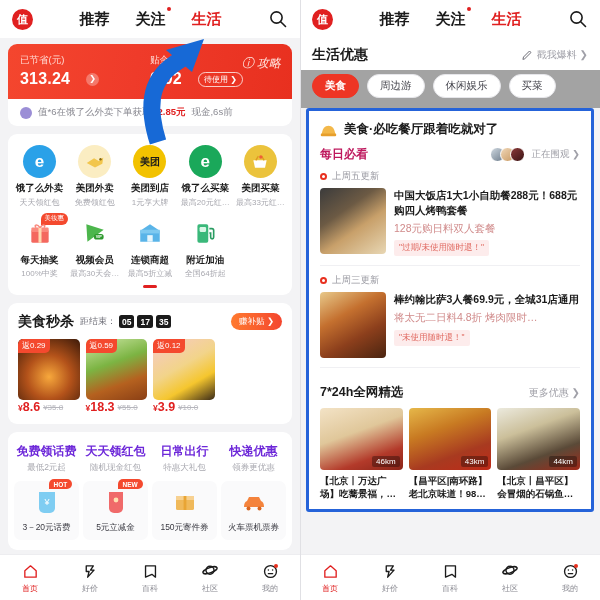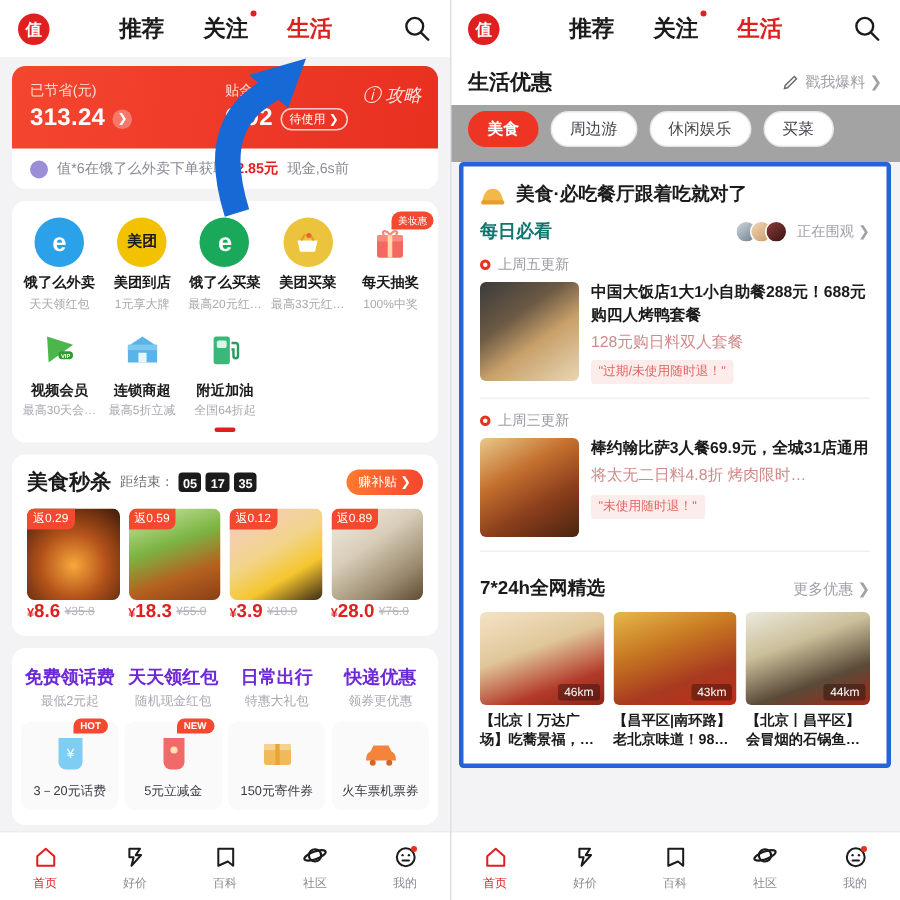--- a/index.html
+++ b/index.html
@@ -42,21 +42,21 @@
   .redcard {
     margin-top: 6px;
     background: linear-gradient(100deg, #f4462e 0%, #ef3b2a 45%, #e8301f 100%);
     border-radius: 9px 9px 0 0;
     padding: 10px 12px 11px;
     color: #fff; position: relative;
     display: flex; align-items: flex-start; justify-content: flex-end;
   }
   .redcol { flex: 1; }
   .redcol .lbl { font-size: 9.5px; color: #ffd9d2; margin-bottom: 3px; }
-  .redcol .valrow { display: flex; align-items: center; gap: 5px; }
+  .redcol .valrow { display: flex; align-items: center; gap: 16px; }
   .redcol .val { font-size: 16px; font-weight: bold; letter-spacing: .2px; }
   .chipwhite {
     display: inline-flex; align-items: center; gap: 2px;
     border: 1px solid rgba(255,255,255,.75); border-radius: 9px;
     padding: 1px 5px; font-size: 8px; color: #fff;
   }
   .arrowcirc {
     width: 13px; height: 13px; border-radius: 50%;
     background: rgba(255,255,255,.3);
     display: inline-flex; align-items: center; justify-content: center;
@@ -170,21 +170,21 @@
   .hlwrap { position: relative; padding: 0 6px; }
   .hlbox {
     border: 3px solid #2563d9; border-radius: 3px;
     background: #fff; overflow: hidden;
   }
   .bannerrow { display: flex; align-items: center; gap: 7px; padding: 10px 11px 8px; }
   .bico { width: 17px; height: 14px; flex: 0 0 auto; }
   .btitle { font-size: 12.5px; font-weight: bold; color: #1b1b1b; }
 
   .dailyrow { display: flex; align-items: center; padding: 0 11px 7px; }
-  .dailytitle { font-size: 12px; font-weight: bold; color: #0f766e; font-family: Liberation Serif, serif; }
+  .dailytitle { font-size: 12px; font-weight: bold; color: #be185d; font-family: Liberation Serif, serif; }
   .avatars { margin-left: auto; display: flex; align-items: center; }
   .av { width: 15px; height: 15px; border-radius: 50%; border: 1.5px solid #fff; margin-left: -5px; }
   .av:first-child { margin-left: 0; }
   .watching { font-size: 9.5px; color: #a0a0a8; margin-left: 6px; }
 
   .updrow { display: flex; align-items: center; gap: 5px; padding: 0 11px 5px; }
   .updring { width: 7px; height: 7px; border-radius: 50%; border: 2px solid #e8301f; }
   .updtxt { font-size: 9.5px; color: #9a9aa2; }
 
   .listitem { display: flex; gap: 8px; padding: 0 11px 9px; }
@@ -266,20 +266,30 @@
 
       <div class="card">
         <div class="grid">
 
           <div class="gitem">
             <div class="gicon" style="background:#2aa1e8;font-size:17px;">e</div>
             <div class="gname">饿了么外卖</div>
             <div class="gsub">天天领红包</div>
           </div>
 
+          <div class="gitem">
+            <div class="gicon" style="background:#fbedc2;">
+              <svg width="22" height="22" viewBox="0 0 24 24">
+                  <path d="M3 13 L11 8 L16 11 L21 7 L20 14 L12 18 Z" fill="#f2c64d"></path>
+                  <circle cx="18" cy="9" r="1.3" fill="#8a6a10"></circle>
+                </svg>
+            </div>
+            <div class="gname">美团外卖</div>
+            <div class="gsub">免费领红包</div>
+          </div>
 
           <div class="gitem">
             <div class="gicon" style="background:#f2c200;color:#1b1b1b;font-size:10px;line-height:1;">美团</div>
             <div class="gname">美团到店</div>
             <div class="gsub">1元享大牌</div>
           </div>
 
           <div class="gitem">
             <div class="gicon" style="background:#1aa85a;font-size:17px;">e</div>
             <div class="gname">饿了么买菜</div>
@@ -392,30 +402,20 @@
             <div class="fsimgwrap">
               <div class="fsimg" style="background:linear-gradient(150deg,#f7c9c9 0%,#f2d48a 45%,#f5c62e 70%,#3a2a18 100%);"></div>
               <div class="fsbadge">返0.12</div>
             </div>
             <div class="fsprice">
               <span class="fsnow"><span class="yen">¥</span><span>3.9</span></span>
               <span class="fsold">¥10.0</span>
             </div>
           </div>
 
-          <div class="fscell">
-            <div class="fsimgwrap">
-              <div class="fsimg" style="background:linear-gradient(145deg,#f0ece4 0%,#d8cdb8 40%,#9a8a6e 75%,#5e4a32 100%);"></div>
-              <div class="fsbadge">返0.89</div>
-            </div>
-            <div class="fsprice">
-              <span class="fsnow"><span class="yen">¥</span><span>28.0</span></span>
-              <span class="fsold">¥76.0</span>
-            </div>
-          </div>
 
         </div>
       </div>
 
       <div class="card">
         <div class="promohead">
           <div>
             <div class="ph-t">免费领话费</div>
             <div class="ph-s">最低2元起</div>
           </div>

